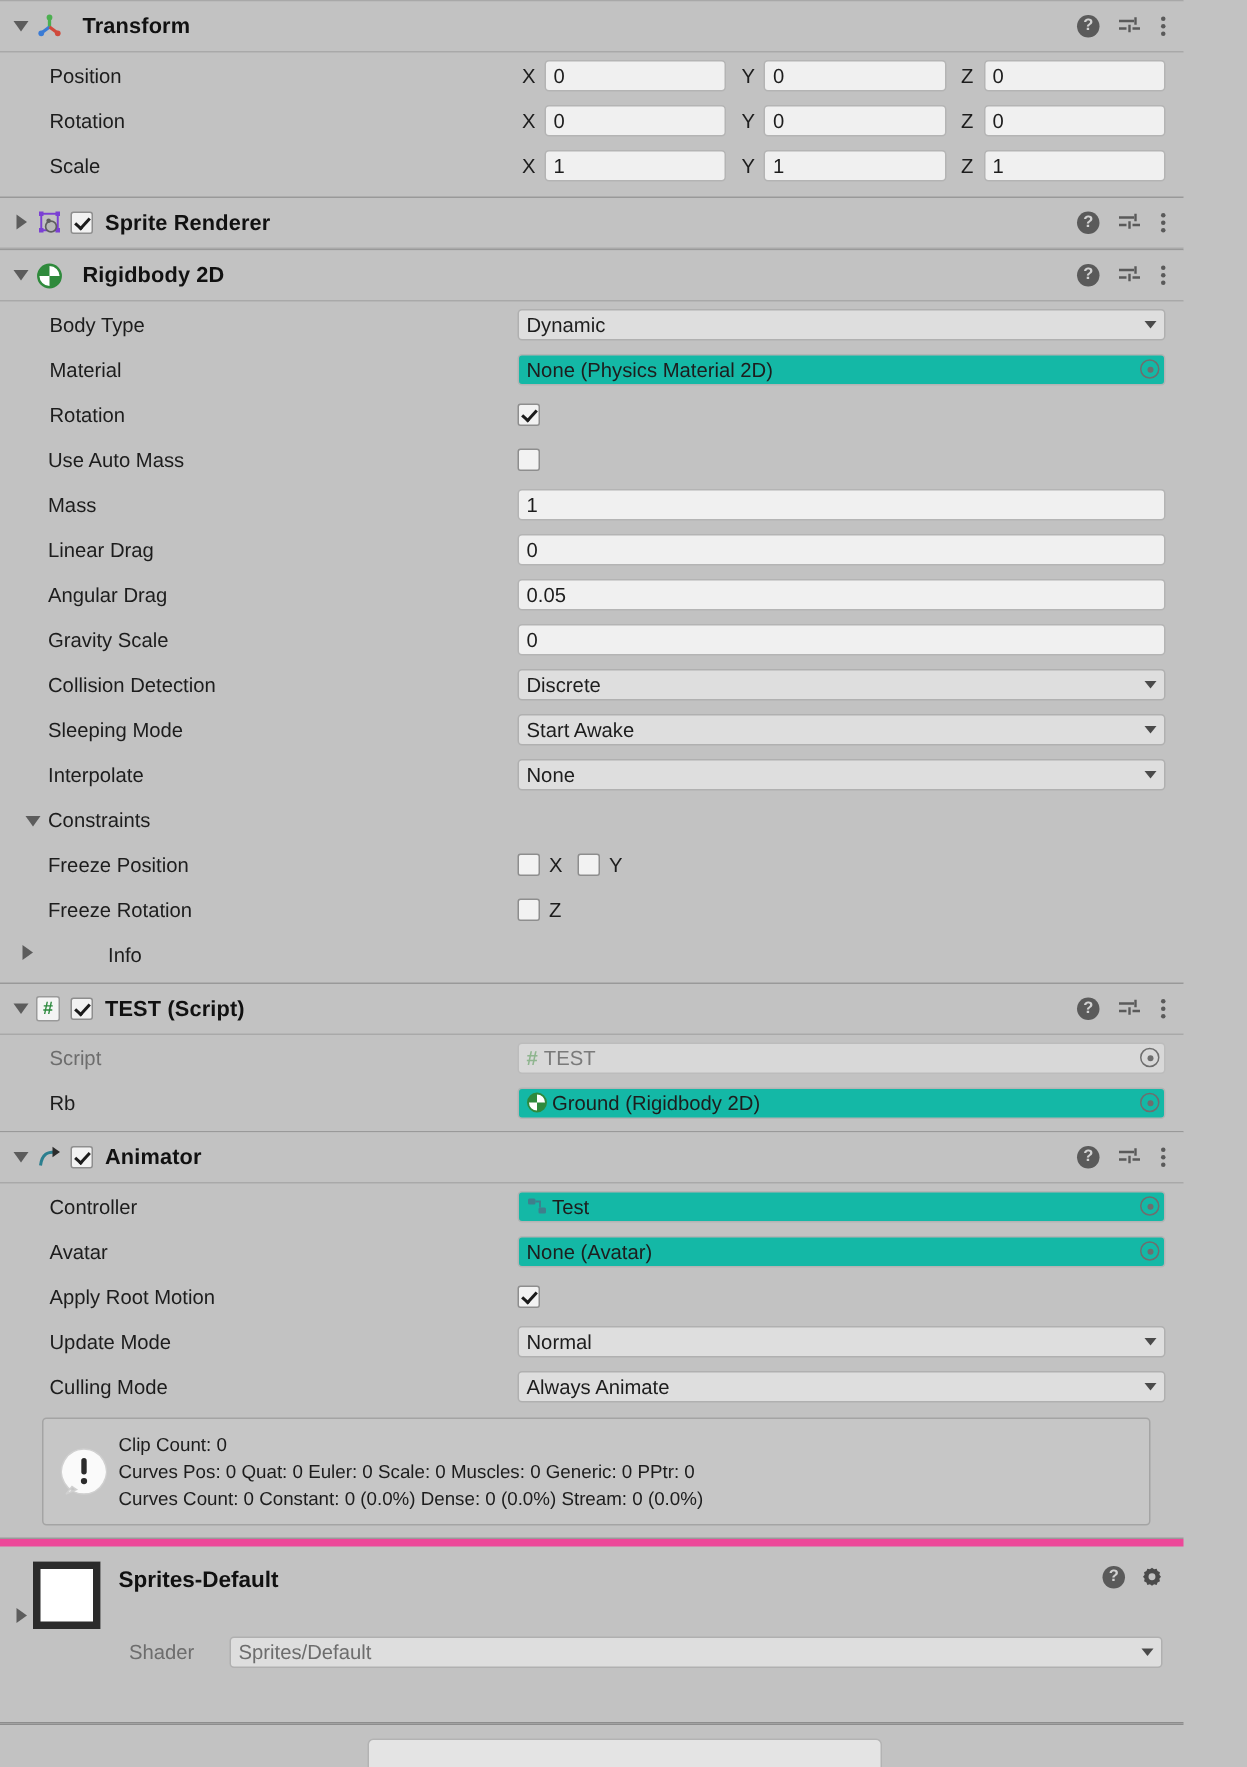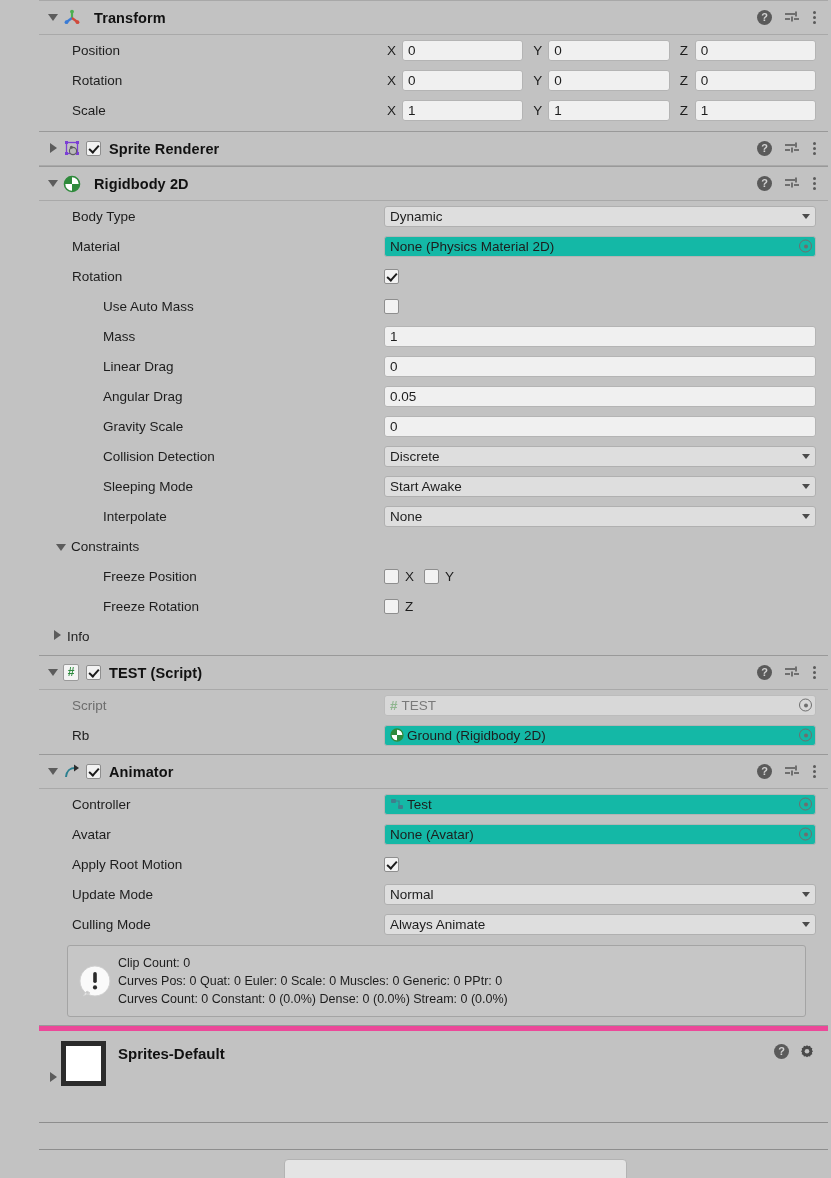--- a/index.html
+++ b/index.html
@@ -3,21 +3,21 @@
 <meta charset="utf-8">
 <style>
   html,body{margin:0;padding:0;}
   body{
     width:831px;height:1178px;overflow:hidden;
     background:#c2c2c2;
     font-family:"Liberation Sans","DejaVu Sans",sans-serif;
     font-size:13.5px;color:#1d1d1d;
     -webkit-font-smoothing:antialiased;
   }
-  .inspector{width:789px;height:1178px;position:relative;background:#c2c2c2;margin-left:39px;}
+  .inspector{width:789px;height:1178px;position:relative;background:#c2c2c2;}
 
   
   .comp{background:#c2c2c2;border-bottom:1px solid #999;}
   .comp.first{border-top:1px solid #a8a8a8;}
   .comp-header{
     height:33px;display:flex;align-items:center;
     background:#c2c2c2;padding:0 6px 0 8px;
     border-bottom:1px solid #a9a9a9;position:relative;
   }
   .comp-title{font-weight:bold;font-size:14.5px;color:#111;letter-spacing:.1px;}
@@ -37,21 +37,21 @@
       border-radius:2px;position:relative;flex:0 0 15px;box-sizing:border-box;}
   .cb.on::after{content:"";position:absolute;left:4px;top:1px;width:4px;height:8px;
       border:solid #1b1b1b;border-width:0 2px 2px 0;transform:rotate(42deg);}
 
   
   .row{height:30px;display:flex;align-items:center;padding:0 6px 0 0;}
   .row .lbl{color:#1d1d1d;font-size:13.5px;white-space:nowrap;}
   .lbl.dim{color:#6d6d6d;}
   .lbl-w{width:345px;flex:0 0 345px;box-sizing:border-box;padding-left:33px;}
   .lbl-w.i2{padding-left:33px;}
-  .lbl-w.i3{padding-left:64px;}
+  .lbl-w.i3{padding-left:32px;}
 
   
   .field{
     height:21px;background:#f0f0f0;border:1px solid #b4b4b4;border-radius:3px;
     display:flex;align-items:center;padding:0 5px;box-sizing:border-box;
     font-size:13.5px;color:#1d1d1d;overflow:hidden;white-space:nowrap;
   }
   .field.popup{background:#dedede;border-color:#b0b0b0;gap:16px;}
   .field.obj{background:#14b8a6;padding-right:22px;position:relative;}
   .field.obj.dis{background:#d8d8d8;color:#7a7a7a;border-color:#bcbcbc;}
@@ -338,21 +338,21 @@
 
     <div class="row">
       <span class="lbl lbl-w i3">Freeze Rotation</span>
       <span style="display:flex;align-items:center;gap:6px;">
         <span class="cb"></span>
         <span class="lbl">Z</span>
       </span>
     </div>
 
     <div class="row">
-      <span style="display:flex;align-items:center;padding-left:12px;">
+      <span style="display:flex;align-items:center;padding-left:12px;gap:44px;">
         <span class="tri closed"></span>
         <span class="lbl">Info</span>
       </span>
     </div>
     <div style="height:4px;"></div>
   </div>
 
   <div class="comp">
     <div class="comp-header">
       <span class="tri"></span>
@@ -506,20 +506,27 @@
       <span class="mat-right">
         <span class="ic-help">?</span>
         <span class="ic-gear">
           <svg viewBox="0 0 16 16" width="16" height="16">
             <path d="M8 1.2 L9.4 2.2 L11.1 1.8 L11.7 3.4 L13.3 4.2 L12.9 5.9 L14 7.2 L12.9 8.5 L13.3 10.2 L11.7 11 L11.1 12.6 L9.4 12.2 L8 13.2 L6.6 12.2 L4.9 12.6 L4.3 11 L2.7 10.2 L3.1 8.5 L2 7.2 L3.1 5.9 L2.7 4.2 L4.3 3.4 L4.9 1.8 L6.6 2.2 Z" fill="#4a4a4a"></path>
             <circle cx="8" cy="7.2" r="2.3" fill="#c2c2c2"></circle>
           </svg>
         </span>
       </span>
     </div>
+    <div class="mat-shader-row">
+      <span class="lbl dim" style="width:145px;flex:0 0 145px;padding-left:78px;box-sizing:border-box;">Shader</span>
+      <span class="field popup grow" style="margin-right:6px;color:#6d6d6d;">
+        <span>Sprites/Default</span>
+        <span class="caret"></span>
+      </span>
+    </div>
     <div style="height:18px;"></div>
   </div>
 
   <div class="gap"></div>
 
   <div class="addcomp-strip">
     <div class="addcomp-btn"></div>
   </div>
 
 </div>

